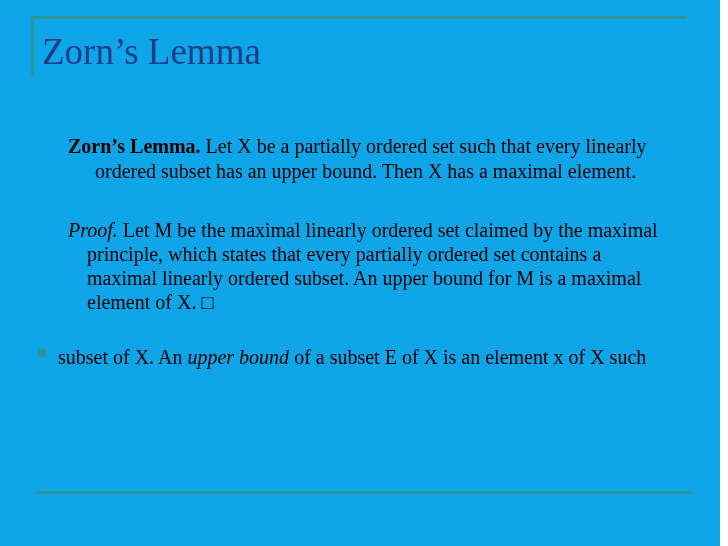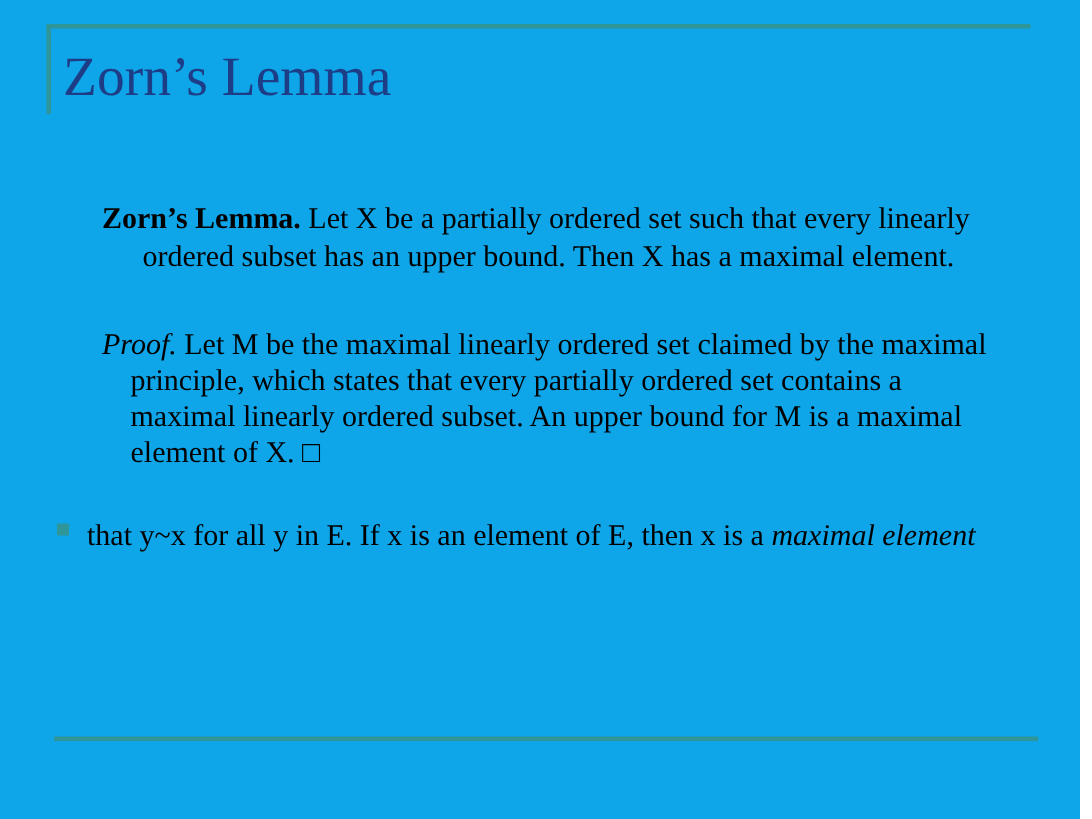--- a/index.html
+++ b/index.html
@@ -60,18 +60,18 @@
   </div>
 
   <div class="para statement">
     <div><span class="b">Zorn’s Lemma.</span><span> Let X be a partially ordered set such that every linearly</span></div>
     <div class="cont">ordered subset has an upper bound. Then X has a maximal element.</div>
   </div>
 
   <div class="bullet-sq"></div>
 
   <div class="para bullet-item">
-    <div><span>that y~x for all y in E. If x is an element of E, then x is a </span><span class="i">maximal element</span></div>
+    <div><span>subset of X. An </span><span class="i">upper bound</span><span> of a subset E of X is an element x of X such</span></div>
   </div>
 
   <div class="rule bottom-rule"></div>
 
 </div>
 
 </body></html>

